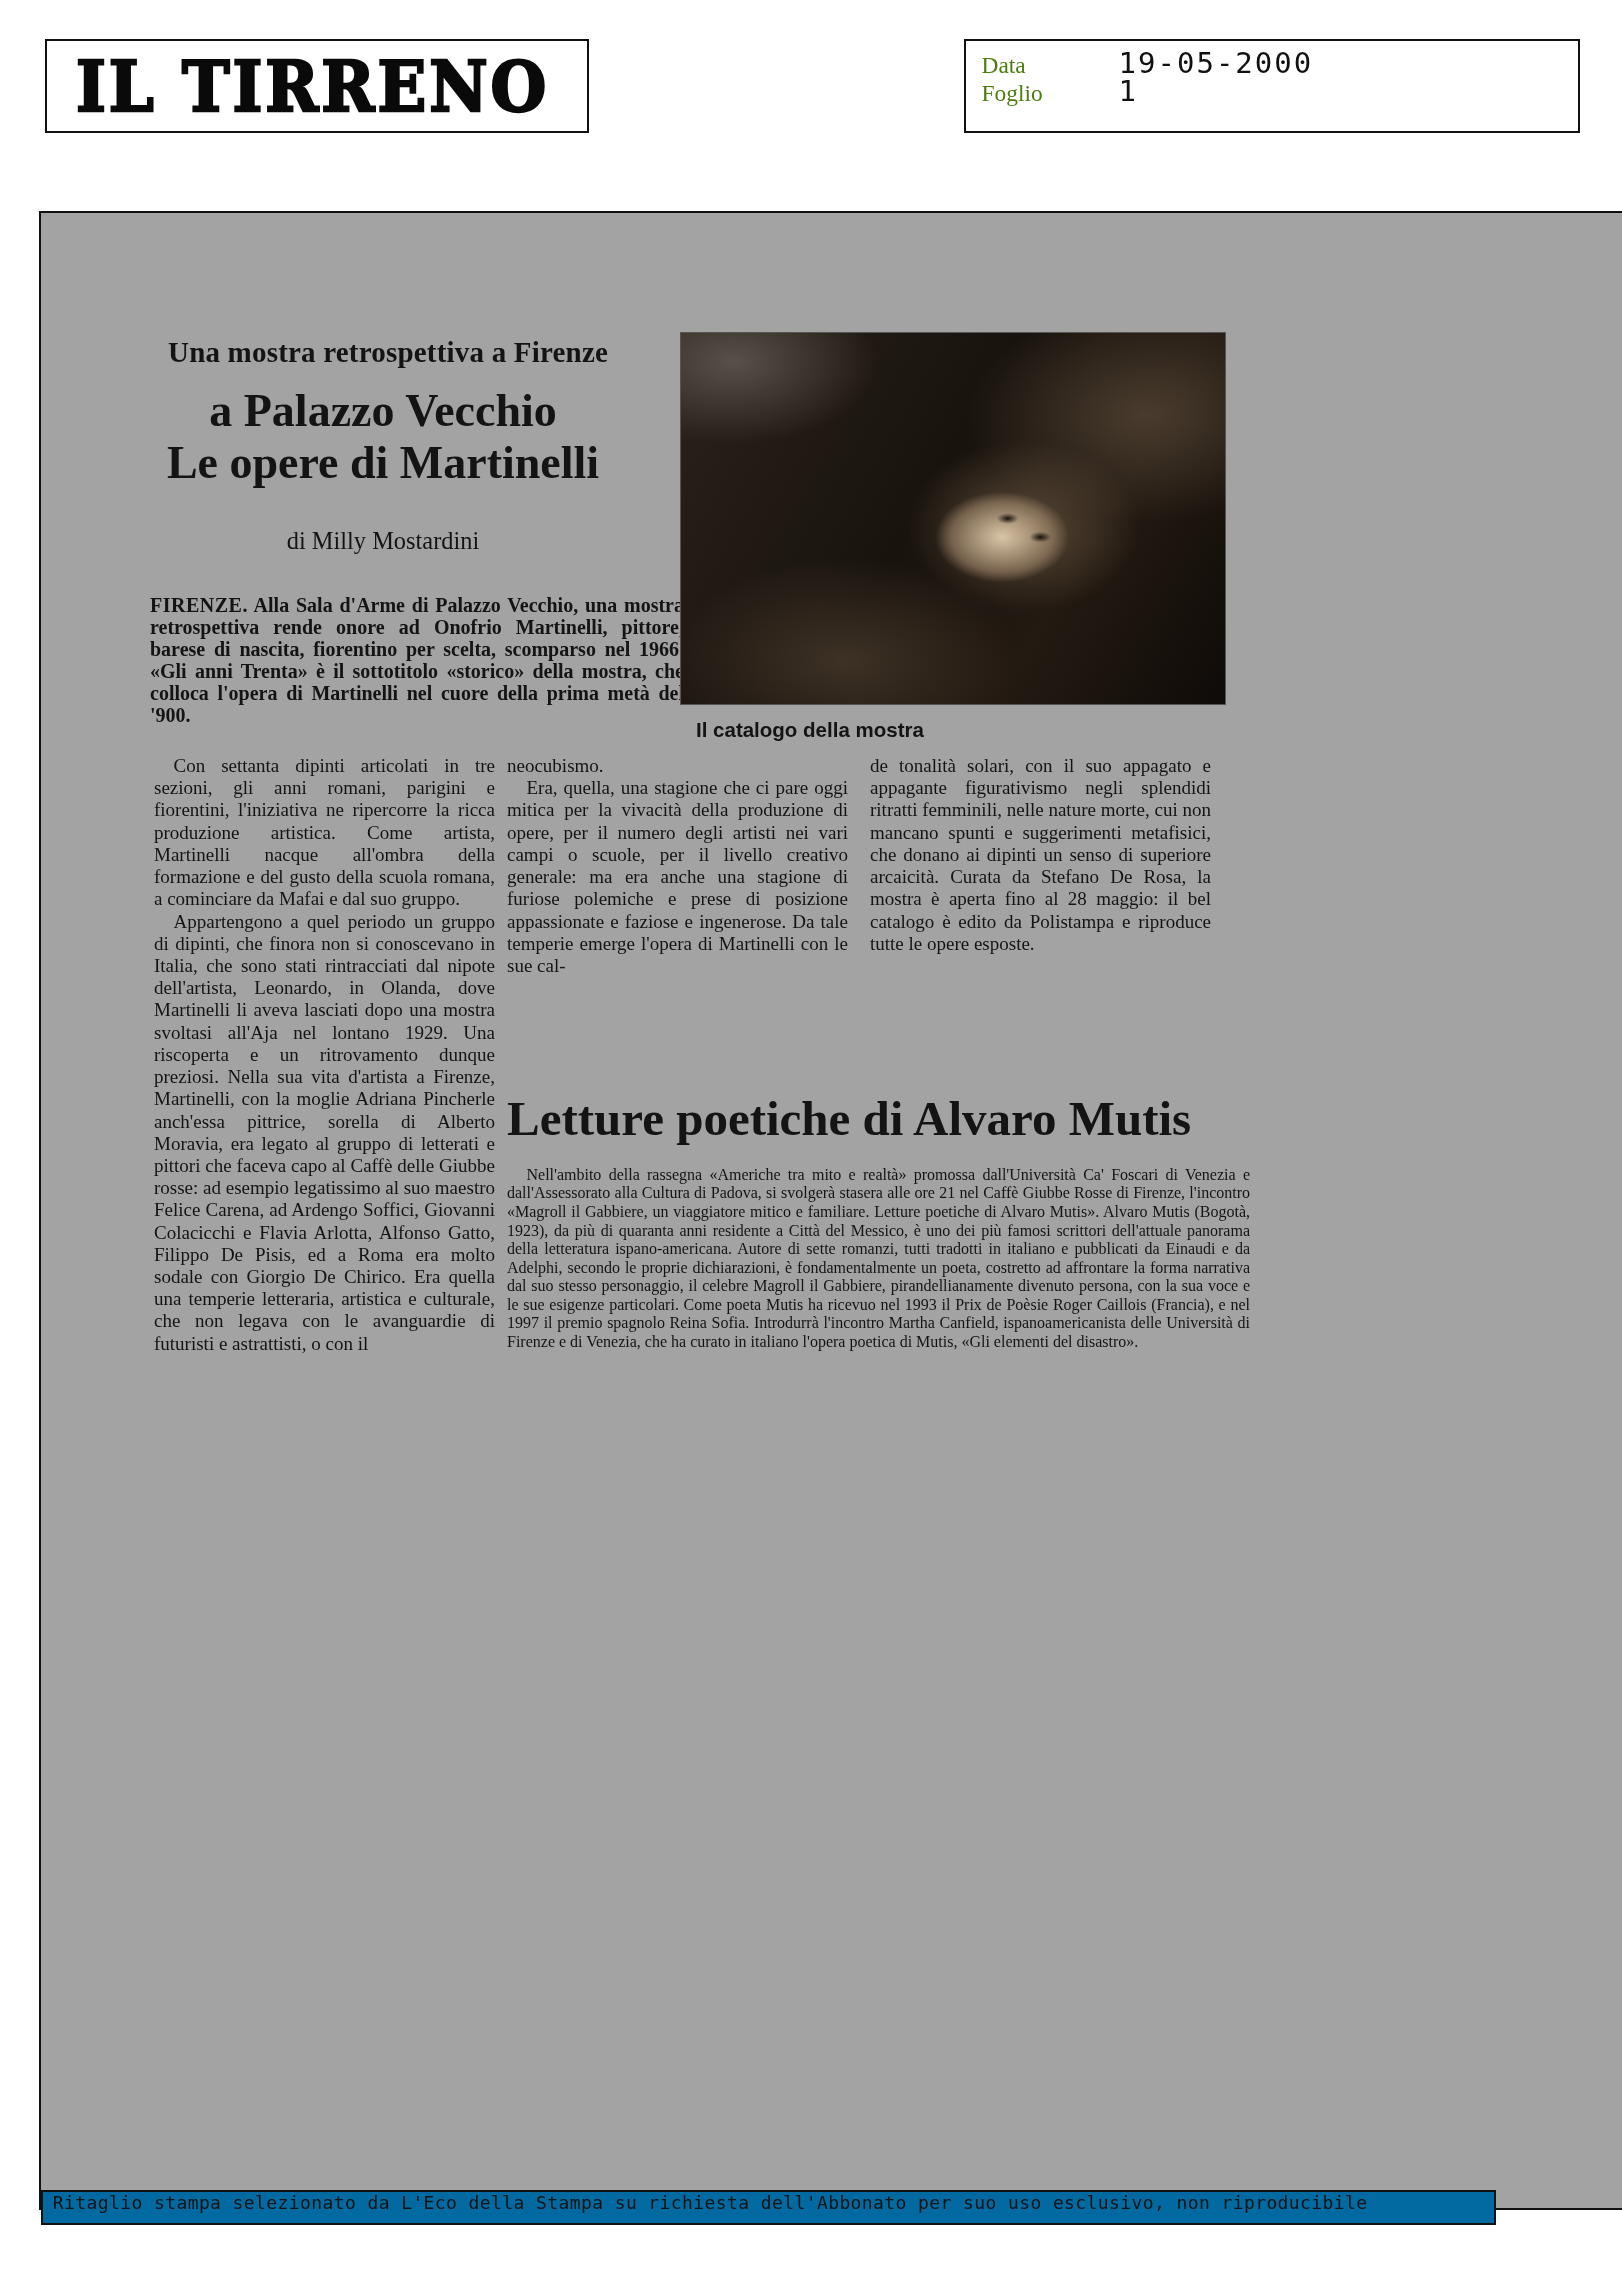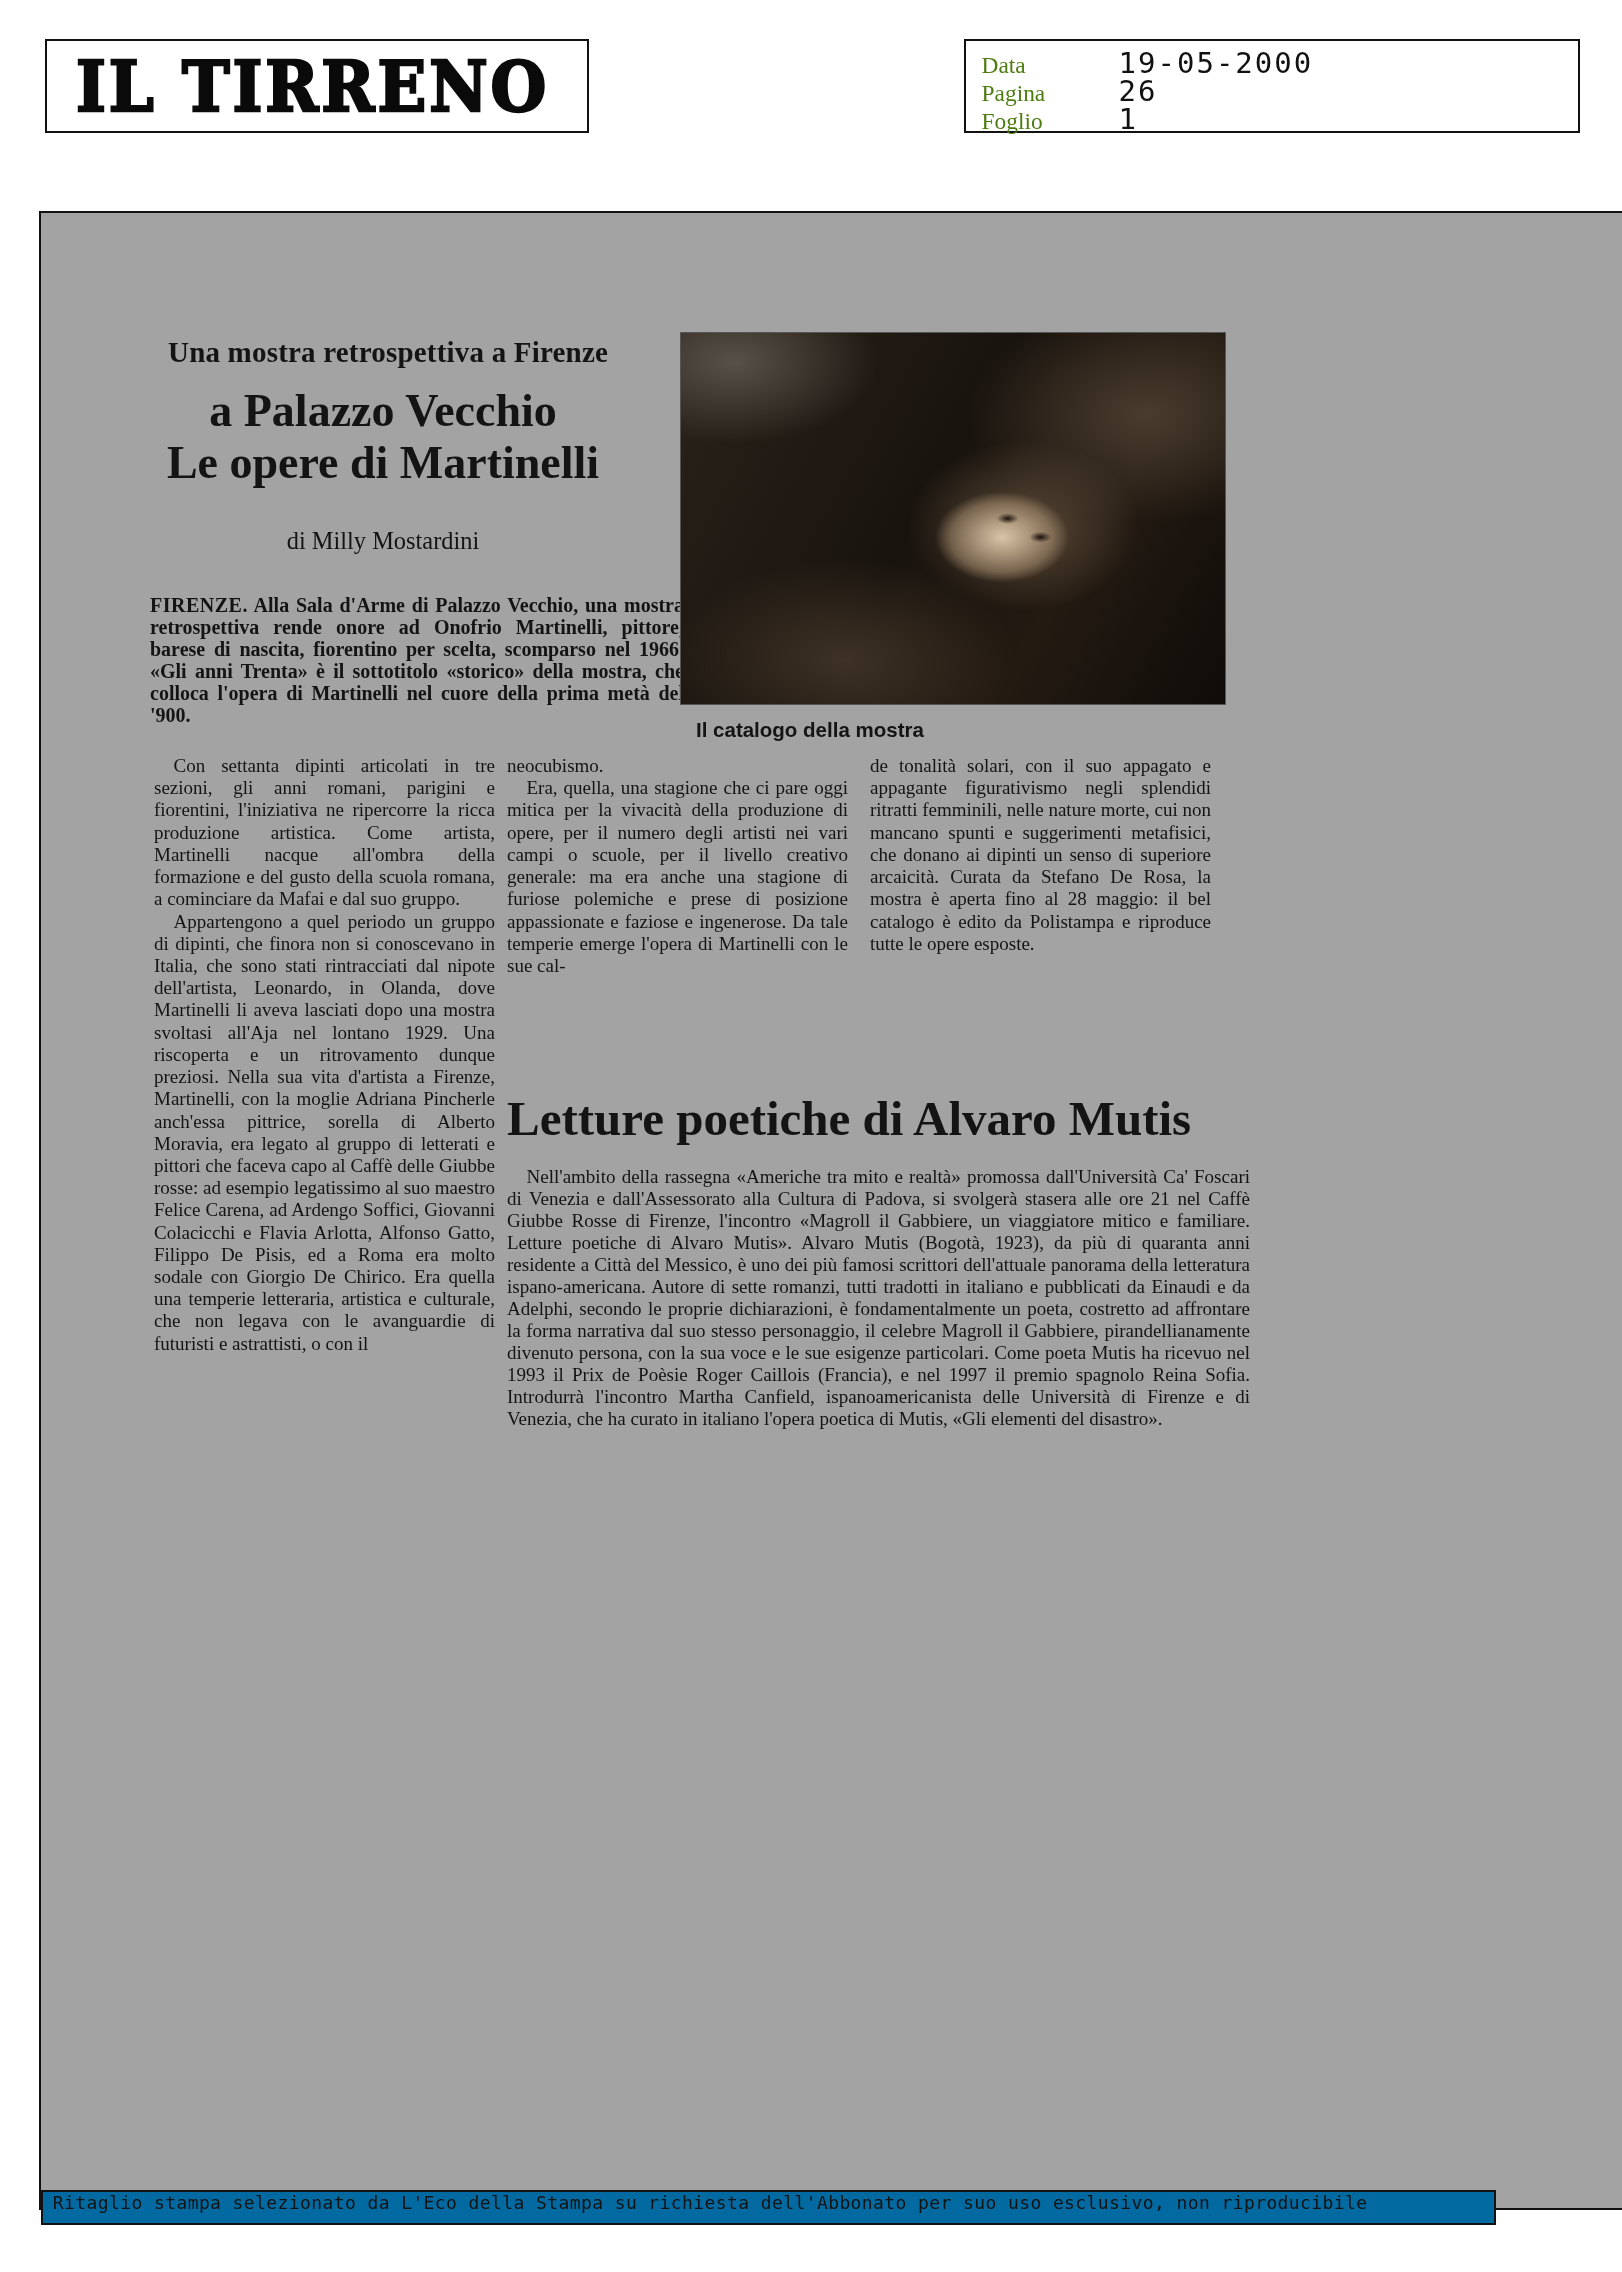--- a/index.html
+++ b/index.html
@@ -102,21 +102,21 @@
   .col3{left:829px;}
   
   .article2{
     position:absolute;left:466px;top:880px;width:743px;
   }
   .article2-headline{
     font-size:49px;font-weight:bold;margin:0 0 21.5px 0;line-height:1.05;
     font-family:"Liberation Serif", serif;white-space:nowrap;
   }
   .article2-body{
-    font-size:19px;line-height:1.16;text-align:justify;margin:0;
+    font-size:16px;line-height:1.16;text-align:justify;margin:0;
     text-indent:19.5px;
   }
   
   .footer-box{
     position:absolute;left:41px;top:2190px;width:1455px;height:35px;
     border:2px solid #111;box-sizing:border-box;background:#0369a1;
     display:flex;padding-left:9.8px;
     font-family:"DejaVu Sans Mono", monospace;
     font-size:18px;letter-spacing:0.4px;white-space:nowrap;
     z-index:5;
@@ -128,24 +128,20 @@
 <div class="page">
 
   <div class="masthead-box">
     <span class="masthead-title">IL TIRRENO</span>
   </div>
 
   <div class="meta-box">
     <div class="meta-row">
       <span class="meta-label">Data</span>
       <span class="meta-value">19-05-2000</span>
-    </div>
-    <div class="meta-row">
-      <span class="meta-label">Pagina</span>
-      <span class="meta-value">26</span>
     </div>
     <div class="meta-row">
       <span class="meta-label">Foglio</span>
       <span class="meta-value">1</span>
     </div>
   </div>
 
   <div class="main-frame">
 
     <div class="kicker">Una mostra retrospettiva a Firenze</div>

